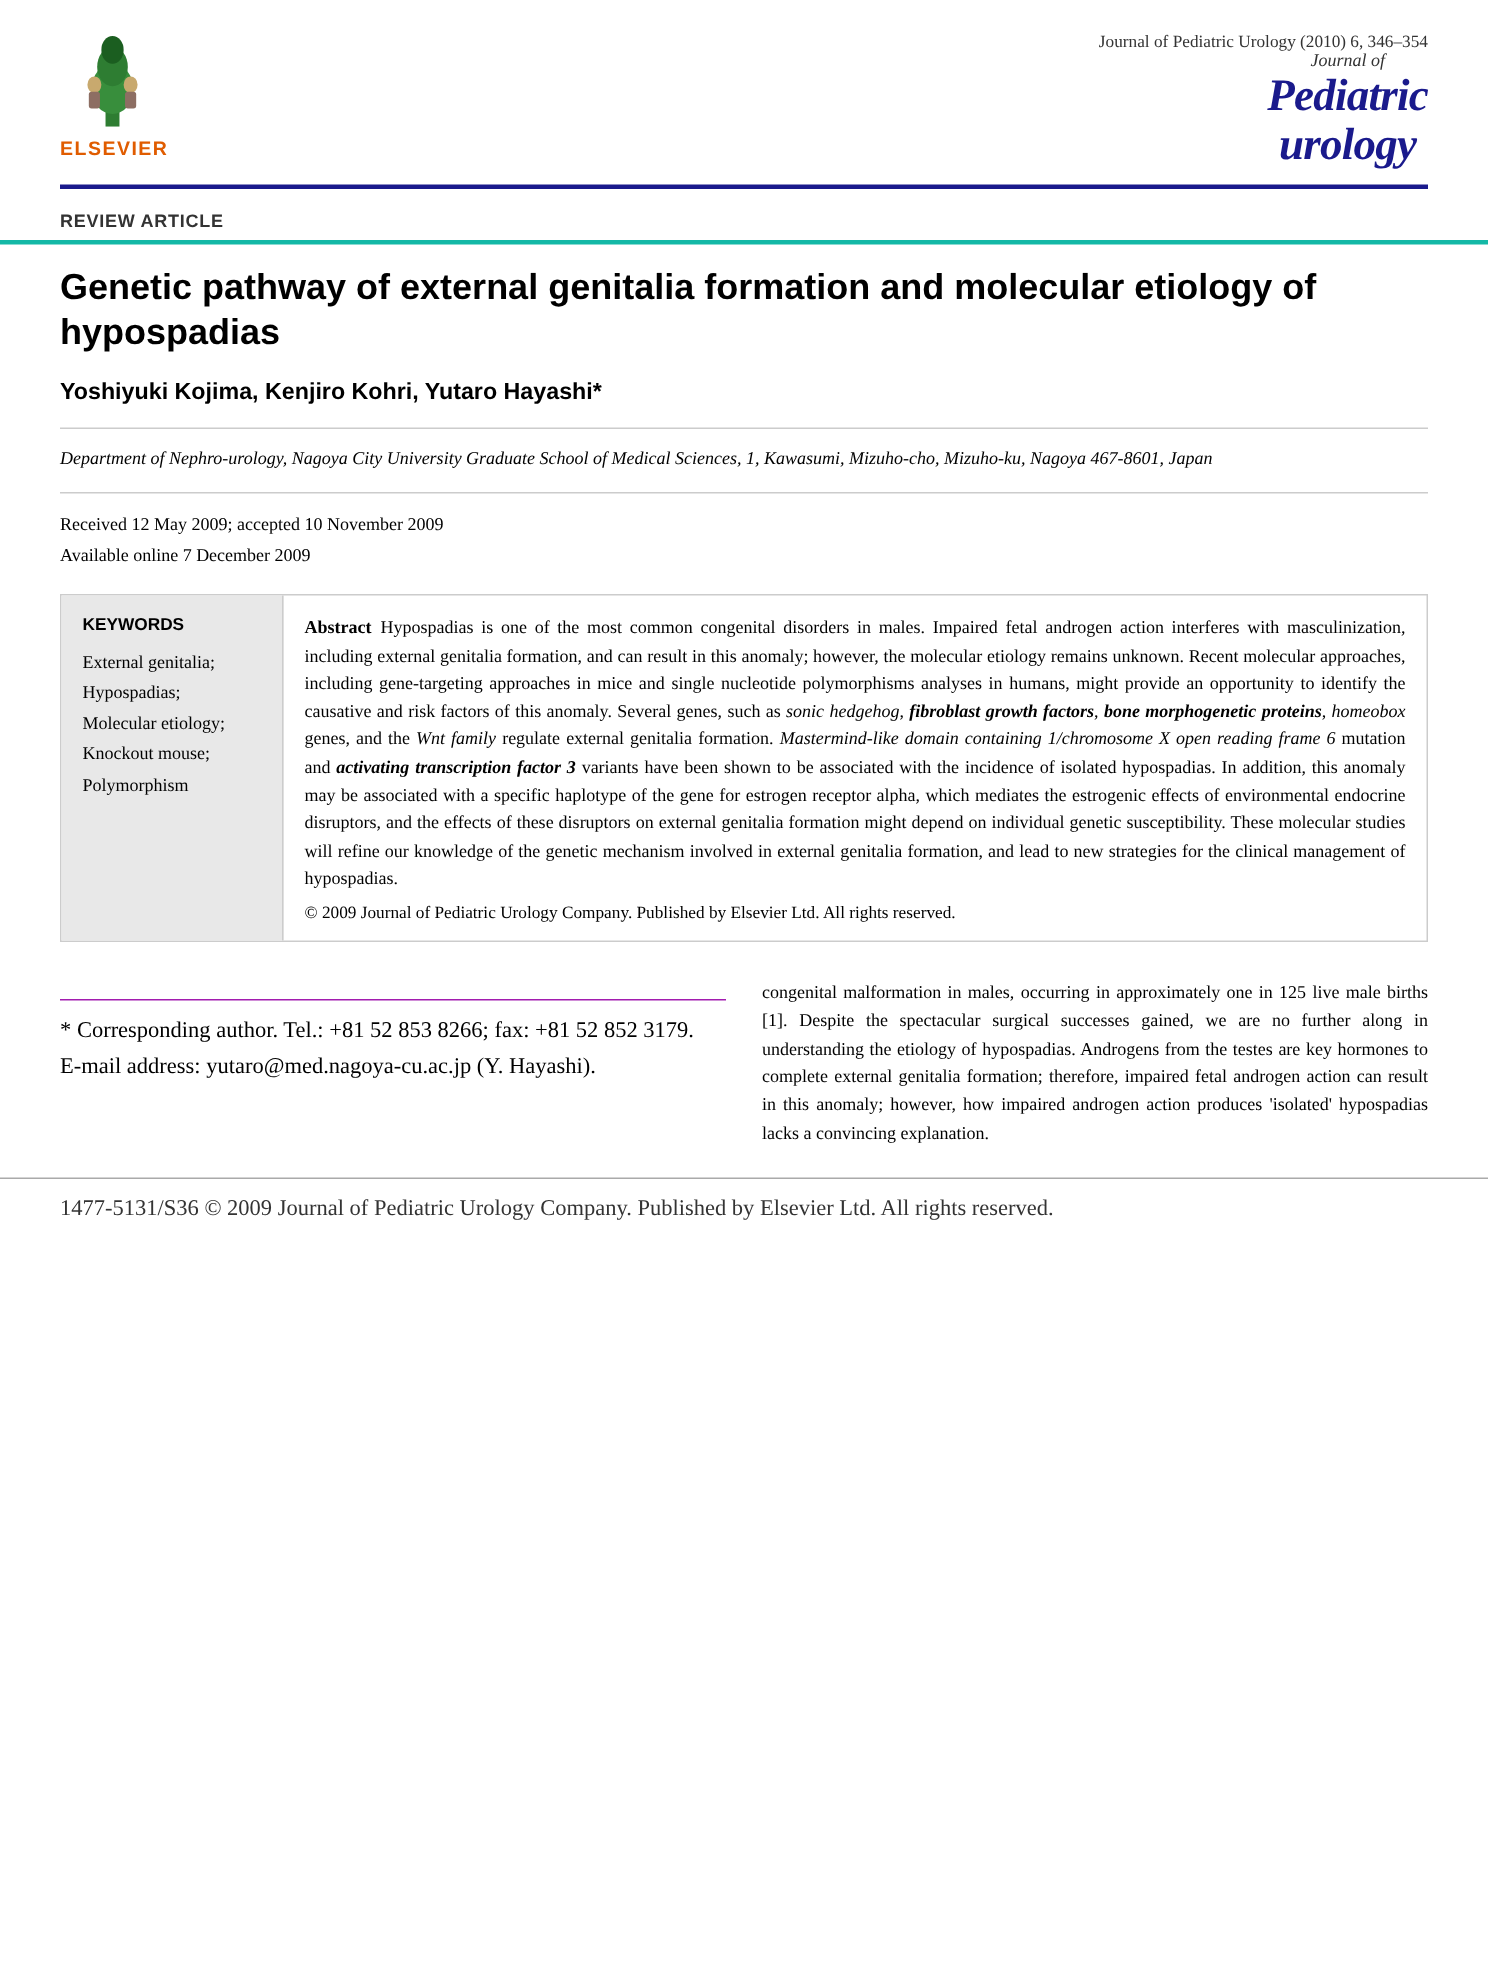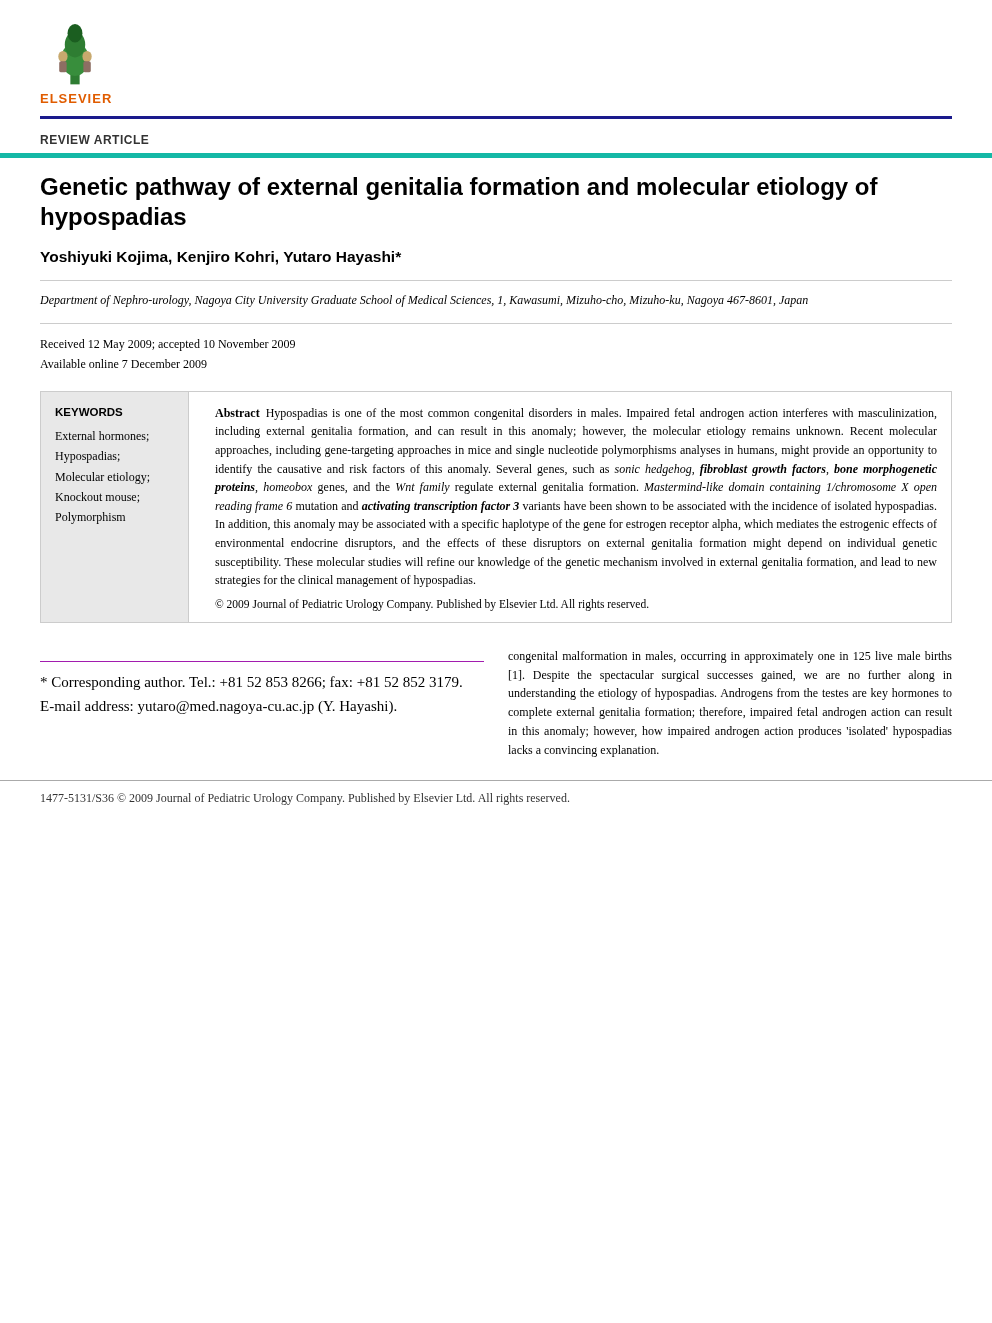--- a/index.html
+++ b/index.html
@@ -102,21 +102,21 @@
     }
 
     
     .review-article {
       padding: 14px 40px 6px 40px;
       font-size: 12px;
       font-weight: bold;
       color: #333;
       letter-spacing: 0.5px;
       text-transform: uppercase;
-      border-bottom: 5px solid #14b8a6;
+      border-bottom: 3px solid #14b8a6;
       font-family: Arial, sans-serif;
     }
 
     
     .main-content {
       padding: 14px 40px 0 40px;
     }
 
     
     .article-title {
@@ -163,21 +163,21 @@
       font-size: 12px;
       color: #000;
       line-height: 1.7;
       margin-bottom: 16px;
     }
 
     
     .abstract-section {
       display: flex;
       flex-direction: row;
-      gap: 12px;
+      gap: 0;
       border: 1px solid #ccc;
       margin-bottom: 24px;
     }
 
     .keywords-box {
       background: #e8e8e8;
       padding: 14px 14px;
       min-width: 148px;
       max-width: 148px;
       border-right: 1px solid #ccc;
@@ -269,21 +269,21 @@
       font-size: 15px;
       color: #000;
       line-height: 1.6;
     }
 
     
     .footer {
       margin-top: 20px;
       border-top: 1px solid #aaa;
       padding: 8px 40px;
-      font-size: 12px;
+      font-size: 15px;
       color: #333;
       line-height: 1.6;
     }
   </style>
 </head>
 <body>
 
 <div class="page">
 
   <div class="header">
@@ -302,20 +302,28 @@
 
           <ellipse cx="22" cy="35" rx="5" ry="6" fill="#c8a96e"></ellipse>
           <rect x="18" y="40" width="8" height="12" rx="2" fill="#8d6e63"></rect>
           <ellipse cx="48" cy="35" rx="5" ry="6" fill="#c8a96e"></ellipse>
           <rect x="44" y="40" width="8" height="12" rx="2" fill="#8d6e63"></rect>
         </svg>
         <div class="elsevier-text">ELSEVIER</div>
       </div>
     </div>
 
+    <div class="logo-area">
+      <div class="journal-meta">Journal of Pediatric Urology (2010) 6, 346–354</div>
+      <div class="journal-logo-text">
+        <div class="journal-of">Journal of</div>
+        <div class="pediatric">Pediatric</div>
+        <div class="urology">urology</div>
+      </div>
+    </div>
   </div>
 
   <hr class="hr-thick">
 
   <div class="review-article">REVIEW ARTICLE</div>
 
   <div class="main-content">
 
     <h1 class="article-title">Genetic pathway of external genitalia formation and molecular etiology of hypospadias</h1>
 
@@ -332,21 +340,21 @@
     <div class="dates">
       <div>Received 12 May 2009; accepted 10 November 2009</div>
       <div>Available online 7 December 2009</div>
     </div>
 
     <div class="abstract-section">
 
       <div class="keywords-box">
         <div class="keywords-title">KEYWORDS</div>
         <div class="keywords-list">
-          <div>External hormones;</div>
+          <div>External genitalia;</div>
           <div>Hypospadias;</div>
           <div>Molecular etiology;</div>
           <div>Knockout mouse;</div>
           <div>Polymorphism</div>
         </div>
       </div>
 
       <div class="abstract-box">
         <div class="abstract-text">
           <span class="abstract-label">Abstract</span><span>Hypospadias is one of the most common congenital disorders in males. Impaired fetal androgen action interferes with masculinization, including external genitalia formation, and can result in this anomaly; however, the molecular etiology remains unknown. Recent molecular approaches, including gene-targeting approaches in mice and single nucleotide polymorphisms analyses in humans, might provide an opportunity to identify the causative and risk factors of this anomaly. Several genes, such as <em>sonic hedgehog</em>, <em><strong>fibroblast growth factors</strong></em>, <em><strong>bone morphogenetic proteins</strong></em>, <em>homeobox</em> genes, and the <em>Wnt family</em> regulate external genitalia formation. <em>Mastermind-like domain containing 1/chromosome X open reading frame 6</em> mutation and <em><strong>activating transcription factor 3</strong></em> variants have been shown to be associated with the incidence of isolated hypospadias. In addition, this anomaly may be associated with a specific haplotype of the gene for estrogen receptor alpha, which mediates the estrogenic effects of environmental endocrine disruptors, and the effects of these disruptors on external genitalia formation might depend on individual genetic susceptibility. These molecular studies will refine our knowledge of the genetic mechanism involved in external genitalia formation, and lead to new strategies for the clinical management of hypospadias.</span>

